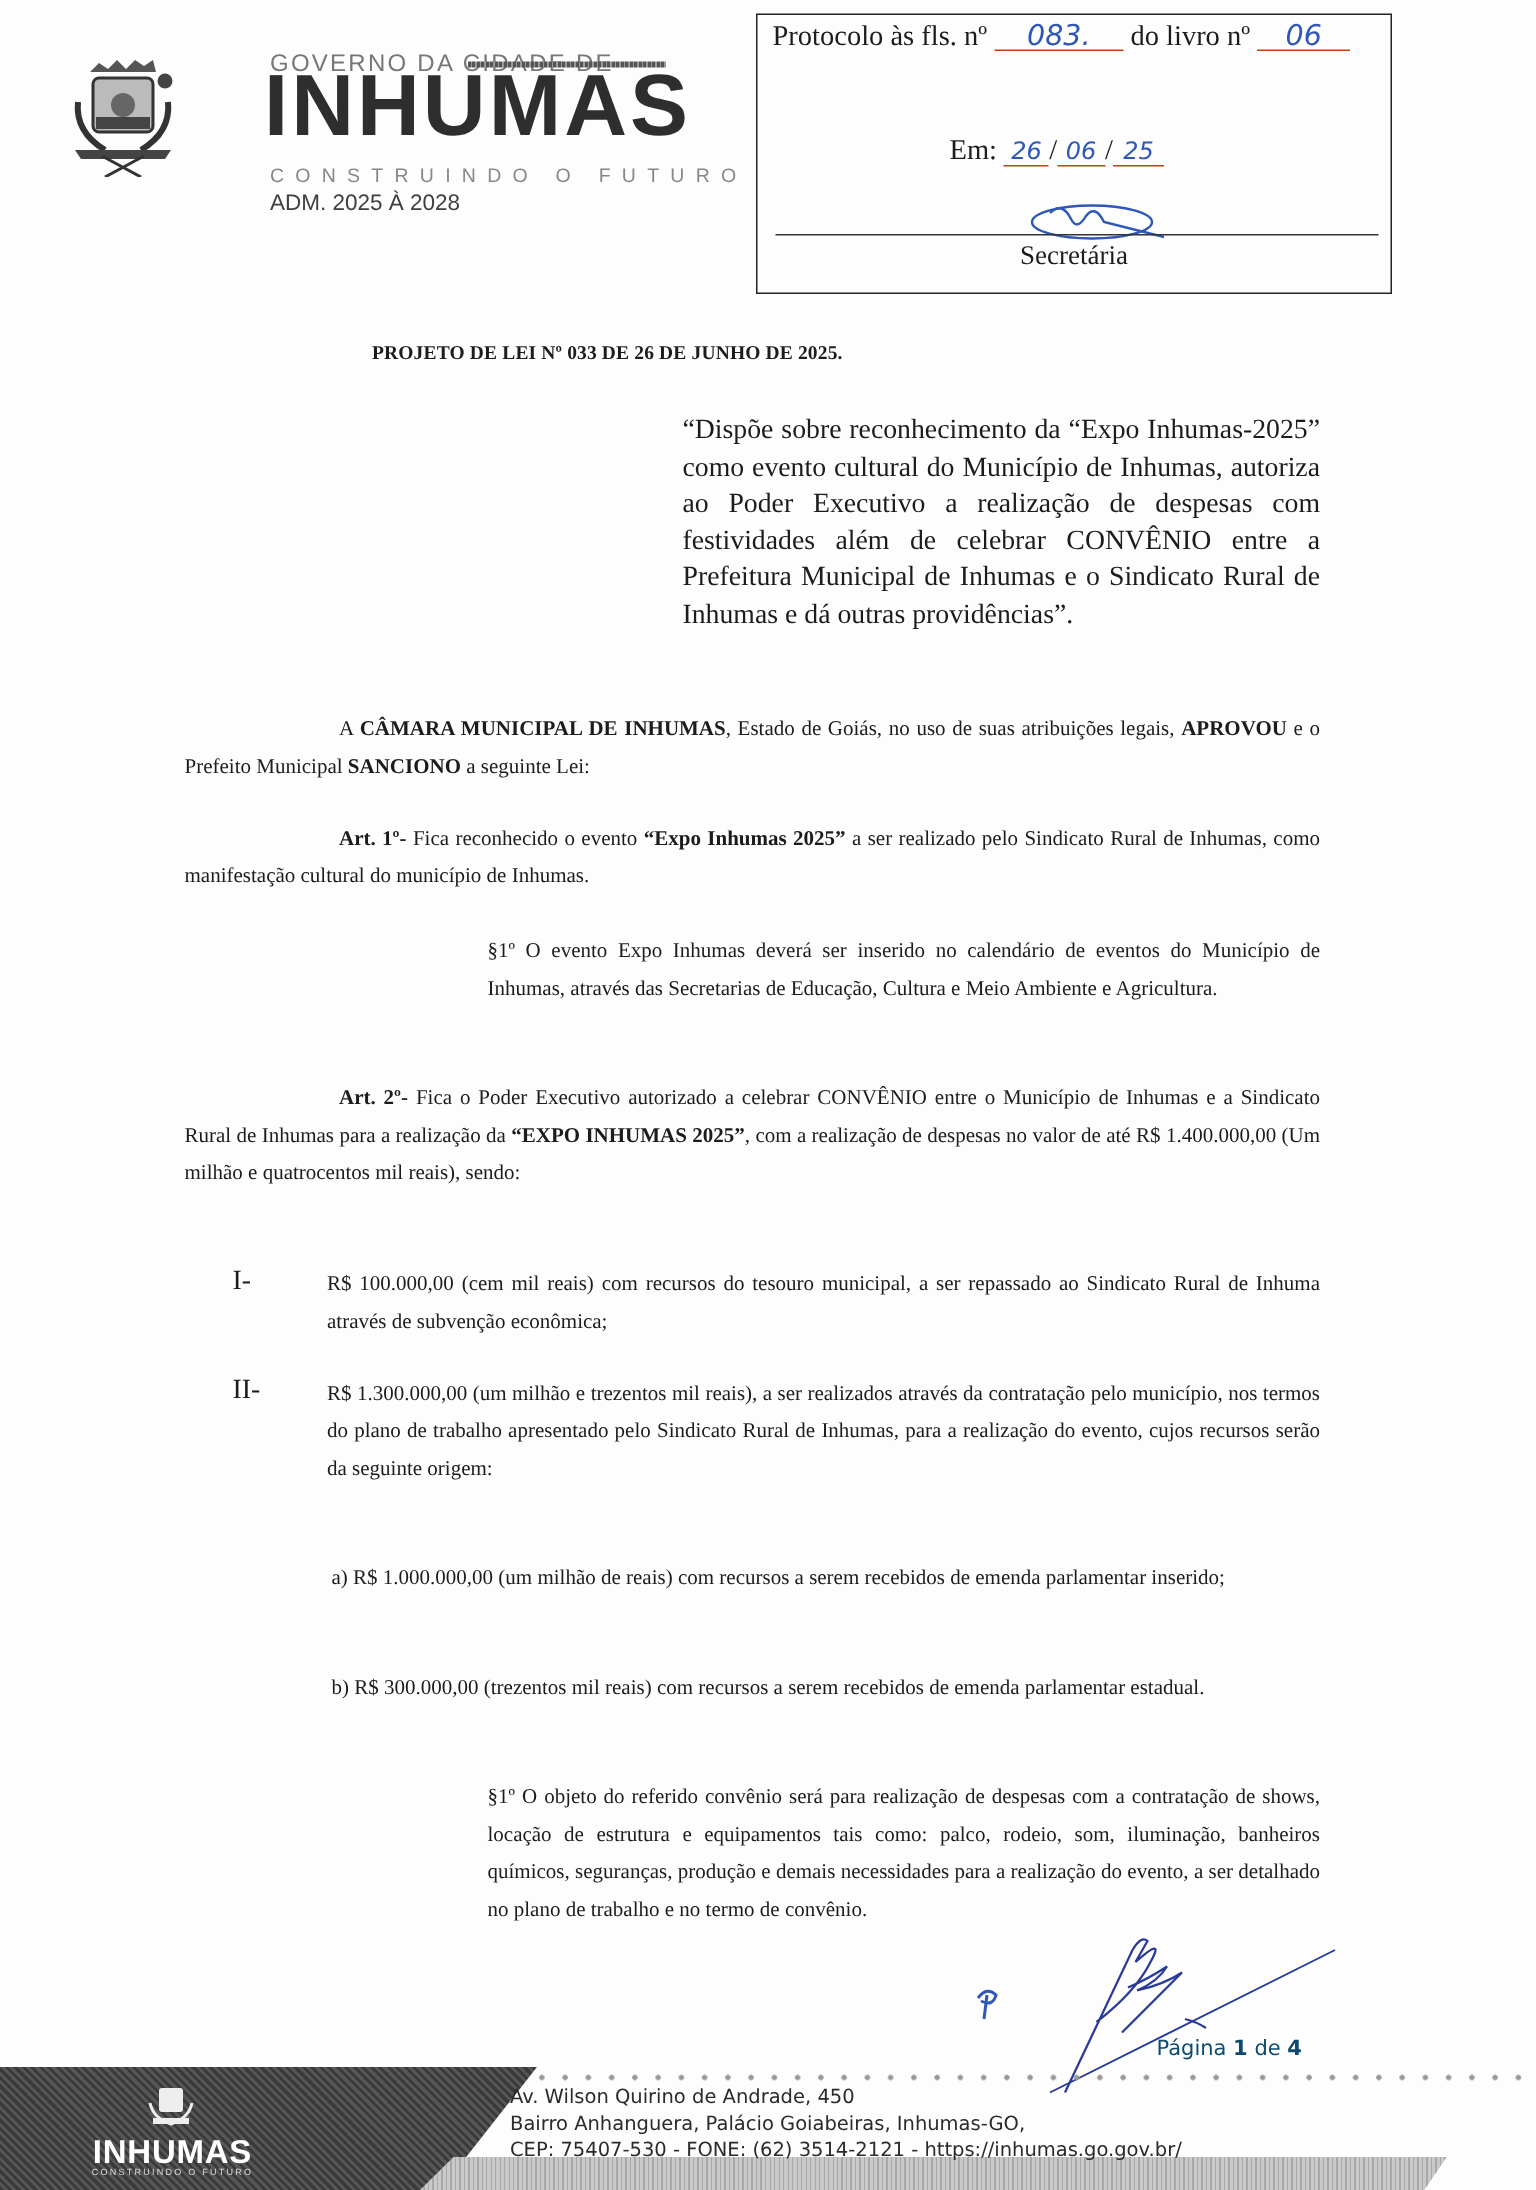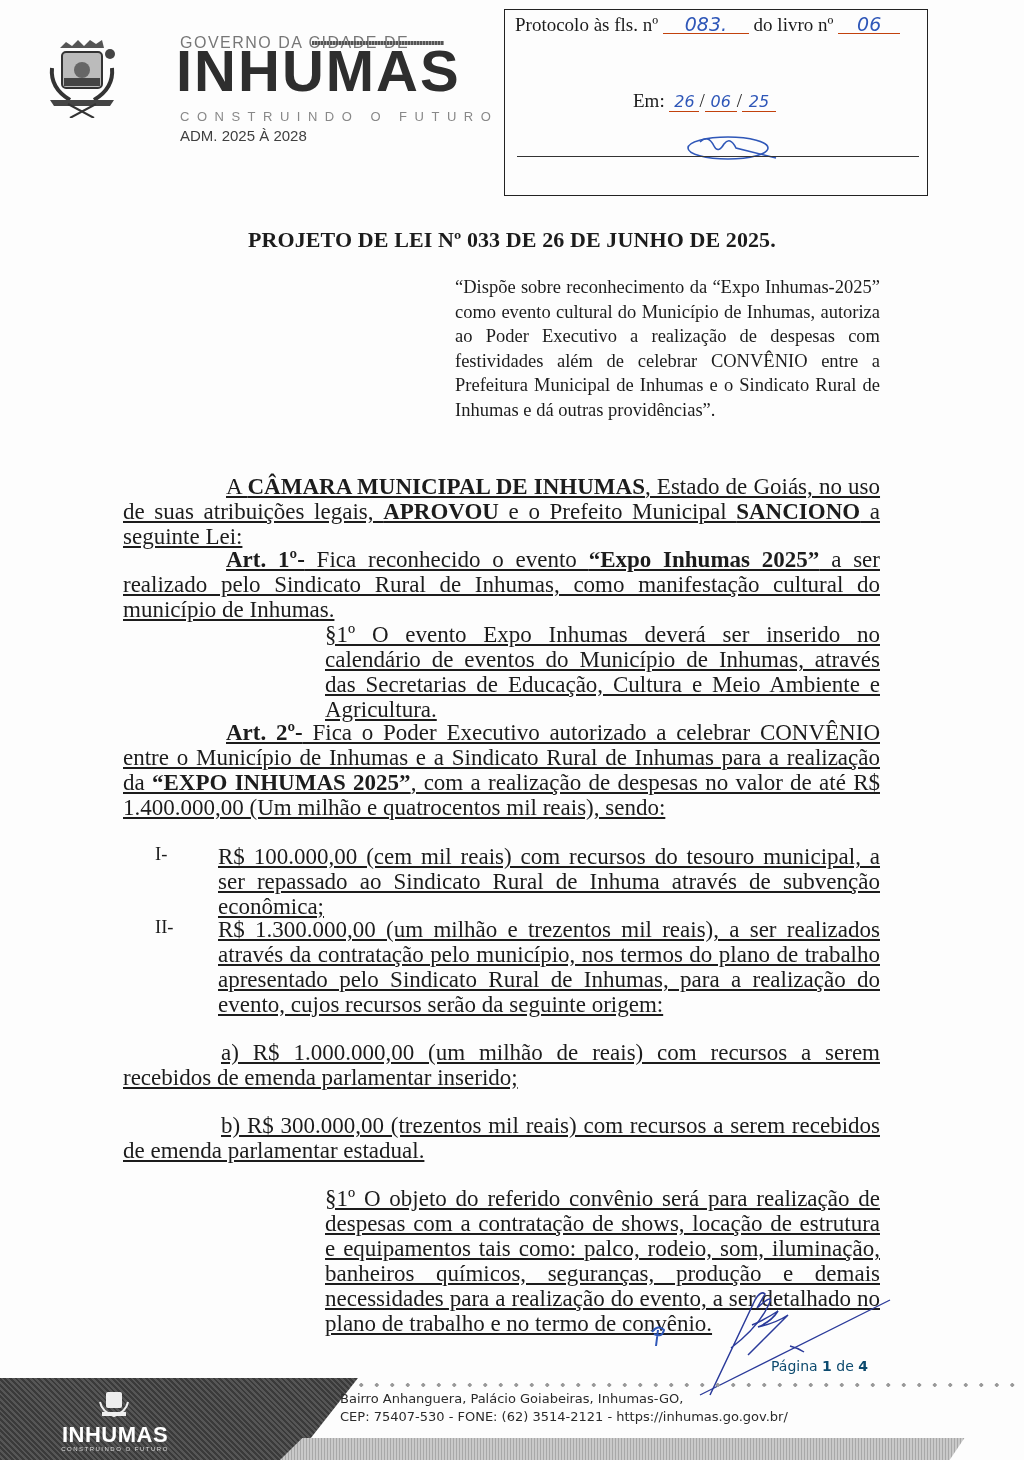--- a/index.html
+++ b/index.html
@@ -19,23 +19,23 @@
 
   
   #protocol { left: 504px; top: 9px; width: 424px; height: 187px; border: 1.5px solid #222; box-sizing: border-box; font-size: 19px; }
   .p-line { position: absolute; white-space: nowrap; }
   .hand { font-family: "DejaVu Sans", sans-serif; color: #2f57b8; font-size: 19px; font-style: italic; }
   .uline { display: inline-block; border-bottom: 1px solid #c2410c; text-align: center; line-height: 18px; }
   .sig-rule { position: absolute; left: 12px; right: 8px; top: 146px; border-top: 1px solid #333; }
   .secretaria { position: absolute; left: 0; right: 0; top: 150px; text-align: center; font-size: 18px; }
 
   
-  .title { left: 248px; top: 227px; font-weight: bold; font-size: 22px; letter-spacing: 0.1px; white-space: nowrap; }
+  .title { left: 248px; top: 227px; font-weight: bold; font-size: 13px; letter-spacing: 0.1px; white-space: nowrap; }
   .ementa { left: 455px; top: 275px; width: 425px; font-size: 18.5px; line-height: 24.6px; text-align: justify; }
-  .para { font-size: 23px; line-height: 25px; text-align: justify; text-decoration: underline; }
+  .para { font-size: 14px; line-height: 25px; text-align: justify; }
   .full { left: 123px; width: 757px; }
   .indent { text-indent: 103px; }
   .sub { left: 325px; width: 555px; }
   b { font-weight: bold; }
   .item-num { position: absolute; left: 155px; font-size: 18.5px; }
   .item-text { left: 218px; width: 662px; }
   .alinea { text-indent: 98px; }
 
   
   .sig { position: absolute; }
@@ -81,20 +81,21 @@
   </div>
   <div class="p-line" style="left:128px; top:80px;">
     <span>Em:</span>
     <span class="uline hand" style="width:30px; font-size:16px;">26</span>/<span class="uline hand" style="width:32px; font-size:16px;">06</span>/<span class="uline hand" style="width:34px; font-size:16px;">25</span>
   </div>
   <svg class="abs" style="left:175px; top:122px;" width="120" height="40">
     <ellipse cx="48" cy="16" rx="40" ry="11" fill="none" stroke="#2f57b8" stroke-width="1.6"></ellipse>
     <path d="M20 10 q8 -8 14 4 q4 8 10 -2 q6 -8 12 4 l40 10" fill="none" stroke="#2f57b8" stroke-width="1.6"></path>
   </svg>
   <div class="sig-rule"></div>
+  <div class="secretaria">Secretária</div>
 </div>
 
 <div class="abs title">PROJETO DE LEI Nº 033 DE 26 DE JUNHO DE 2025.</div>
 
 <div class="abs ementa">“Dispõe sobre reconhecimento da “Expo Inhumas-2025” como evento cultural do Município de Inhumas, autoriza ao Poder Executivo a realização de despesas com festividades além de celebrar CONVÊNIO entre a Prefeitura Municipal de Inhumas e o Sindicato Rural de Inhumas e dá outras providências”.</div>
 
 <div class="abs para full indent" style="top:474px;"><span>A </span><b>CÂMARA MUNICIPAL DE INHUMAS</b><span>, Estado de Goiás, no uso de suas atribuições legais, </span><b>APROVOU</b><span> e o Prefeito Municipal </span><b>SANCIONO</b><span> a seguinte Lei:</span></div>
 
 <div class="abs para full indent" style="top:547px;"><b>Art. 1º-</b><span> Fica reconhecido o evento </span><b>“Expo Inhumas 2025”</b><span> a ser realizado pelo Sindicato Rural de Inhumas, como manifestação cultural do município de Inhumas.</span></div>
 
@@ -128,15 +129,16 @@
 <div class="abs foot-logo">
   <svg class="fl-crest" viewBox="0 0 32 32">
     <rect x="8" y="4" width="16" height="16" rx="2" fill="#eee"></rect>
     <path d="M2 14 q2 10 14 14 q12 -4 14 -14" stroke="#eee" stroke-width="2" fill="none"></path>
     <rect x="4" y="24" width="24" height="4" fill="#eee"></rect>
   </svg>
   <div class="fl-brand">INHUMAS</div>
   <div class="fl-slogan">CONSTRUINDO O FUTURO</div>
 </div>
 <div class="abs addr">
+  <div>Av. Wilson Quirino de Andrade, 450</div>
   <div>Bairro Anhanguera, Palácio Goiabeiras,  Inhumas-GO,</div>
   <div>CEP: 75407-530 - FONE: (62) 3514-2121 - https://inhumas.go.gov.br/</div>
 </div>
 
 </body></html>

